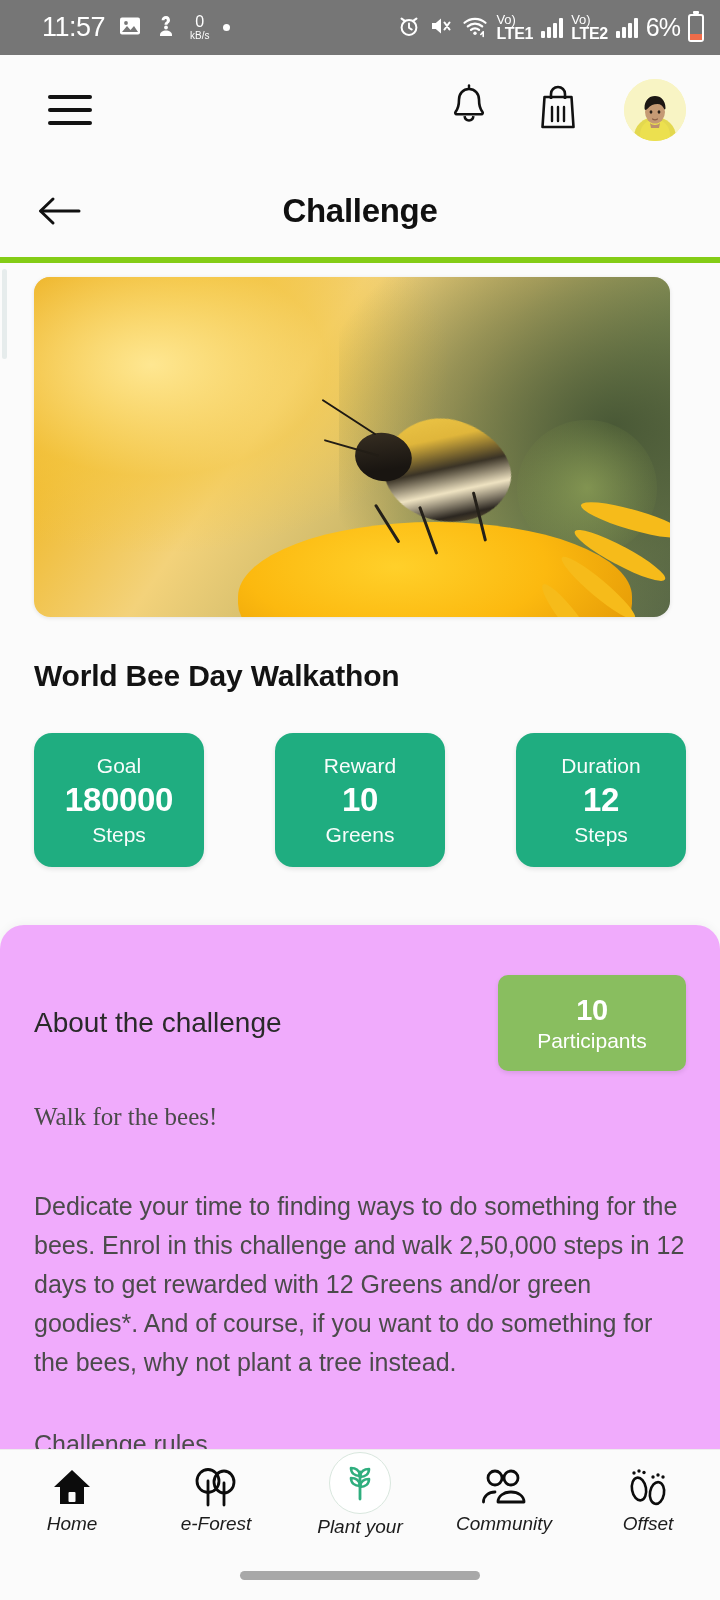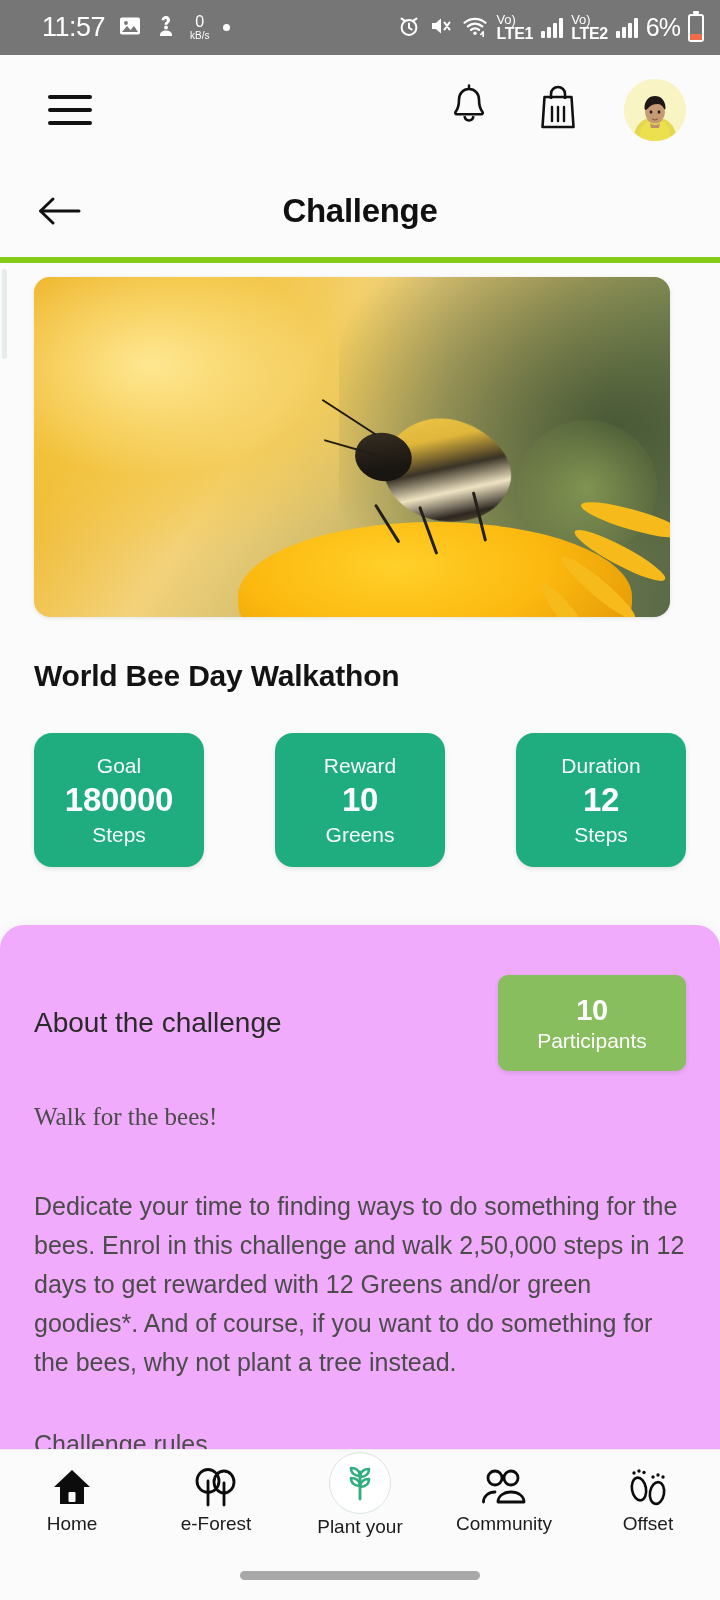--- a/index.html
+++ b/index.html
@@ -250,21 +250,21 @@
     margin-top: 48px;
     font-size: 25px; color: #4b4b4b;
   }
 
   
   .bottom-nav {
     position: absolute; left: 0; right: 0; bottom: 49px;
     height: 102px;
     background: #fbfbfb;
     border-top: 1px solid #ededed;
-    display: flex; align-items: center;
+    display: flex; align-items: center; font-style: italic;
   }
   .nav-item {
     flex: 1; display: flex; flex-direction: column;
     align-items: center; justify-content: center; gap: 6px;
     cursor: pointer;
   }
   .nav-icon {
     height: 40px; display: flex; align-items: center; justify-content: center;
   }
   .nav-label { font-size: 19px; color: #1c1c1c; }

